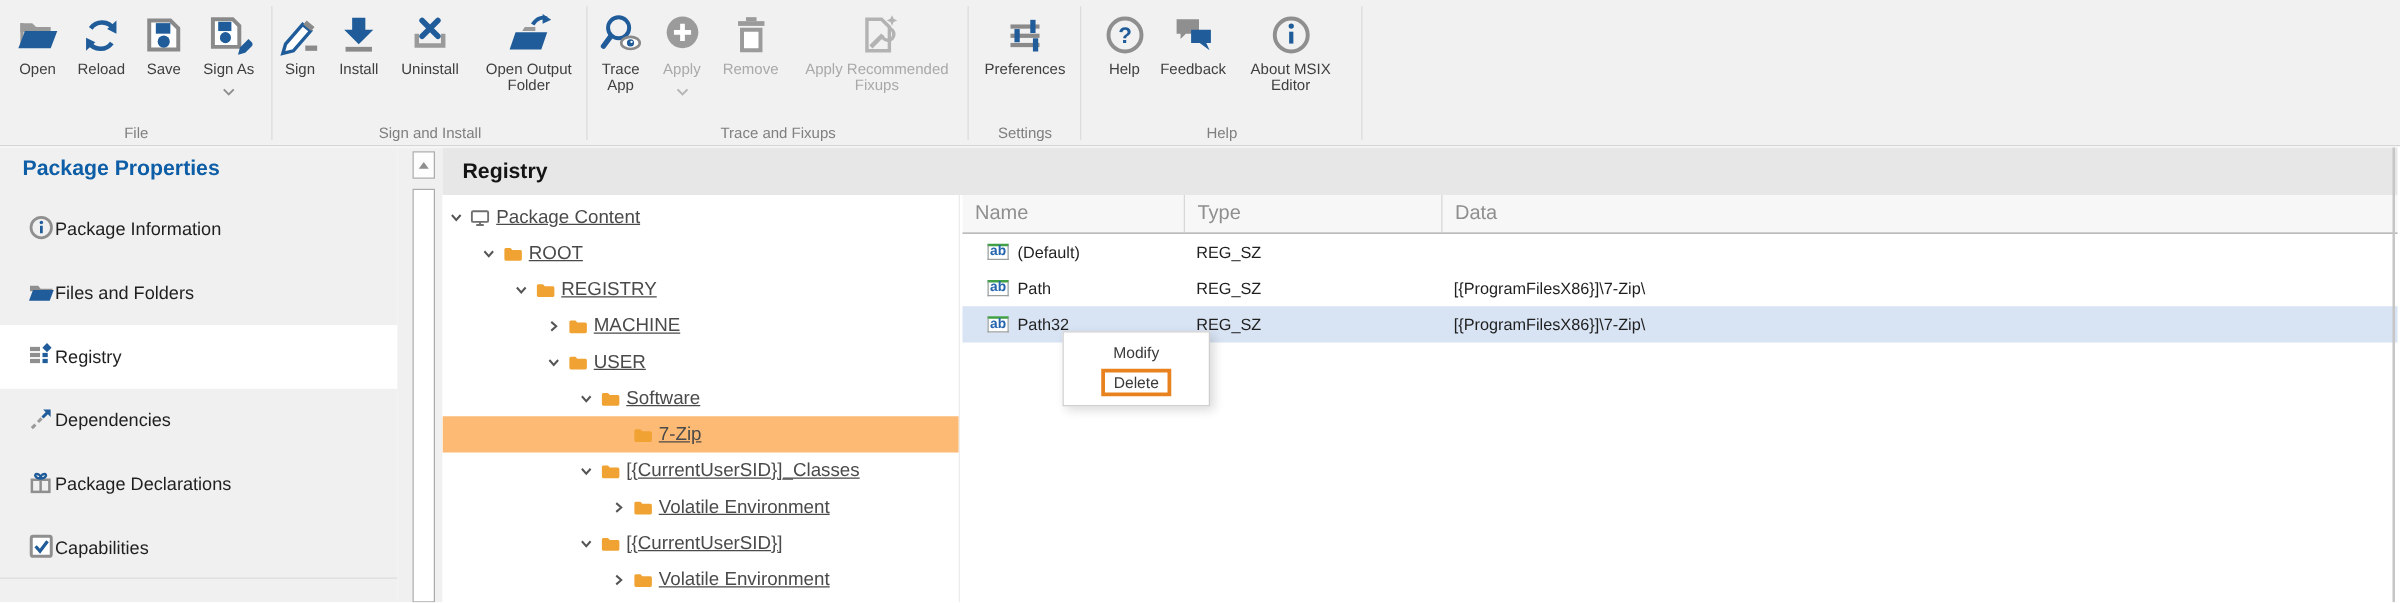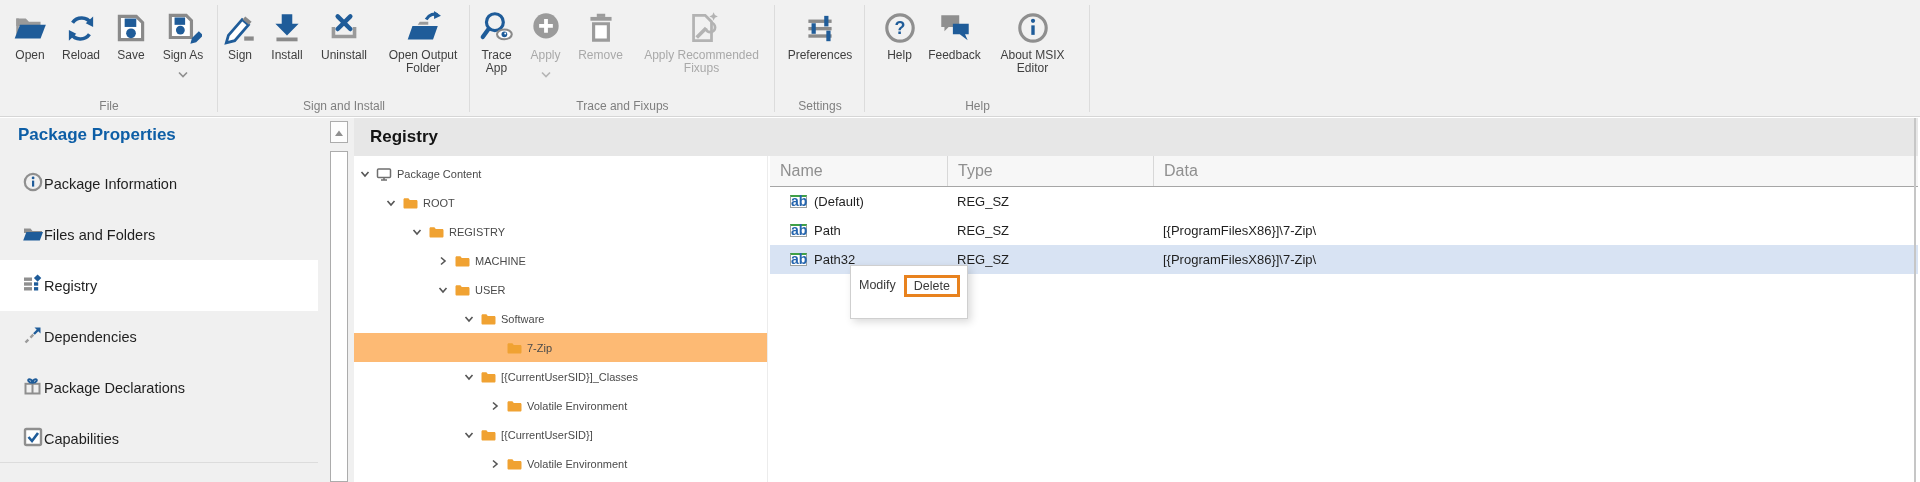--- a/index.html
+++ b/index.html
@@ -46,44 +46,44 @@
   .main-content{position:relative;height:326px;background:#fff;}
   .right-edge{position:absolute;left:1914px;top:118px;width:2px;height:364px;background:#c6c6c6;}
 
   
   .tree{position:absolute;left:0;top:0;width:414px;height:100%;border-right:1px solid #ececec;
         box-sizing:border-box;overflow:hidden;}
   .trow{position:absolute;left:0;right:0;height:29px;display:flex;align-items:center;cursor:pointer;}
   .trow.selected{background:#fdba74;}
   .texp{width:14px;height:12px;display:flex;align-items:center;justify-content:center;flex:none;}
   .ticon{margin:0 5px 0 4px;flex:none;display:flex;}
-  .tlabel{font-size:11px;color:#4a4a4a;white-space:nowrap;}
+  .tlabel{font-size:15px;color:#4a4a4a;white-space:nowrap;text-decoration:underline;}
 
   
   .table{position:absolute;left:416px;top:0;right:0;height:100%;}
   .thead{display:flex;height:31px;background:#f7f7f7;border-bottom:1px solid #a6a6a6;box-sizing:border-box;}
   .th{font-size:16px;color:#8f8f8f;display:flex;align-items:center;padding-left:10px;
       box-sizing:border-box;cursor:pointer;}
   .th + .th{border-left:1px solid #d8d8d8;}
   .col-name{width:177px;}
   .col-type{width:206px;}
   .col-data{flex:1;}
   .tr{display:flex;height:29px;align-items:center;cursor:pointer;}
   .tr.selected{background:#d8e3f3;}
   .td{font-size:13px;color:#1f1f1f;box-sizing:border-box;white-space:nowrap;}
   .td.col-name{display:flex;align-items:center;padding-left:20px;gap:7px;}
   .td.col-type,.td.col-data{padding-left:10px;}
   .ab-icon{display:inline-block;width:17px;height:13px;background:#fff;border:1px solid #9aa0a0;
-           border-top:2px solid #3fa046;box-sizing:border-box;color:#2565ae;font-size:14px;
+           border-top:2px solid #3fa046;box-sizing:border-box;color:#2565ae;font-size:11px;
            font-weight:bold;line-height:9px;text-align:center;}
 
   
   .ctx{position:absolute;left:496px;top:109px;width:116px;background:#fff;border:1px solid #cfcfcf;
-       box-shadow:3px 3px 8px rgba(0,0,0,.15);display:flex;flex-direction:row;
-       align-items:center;padding:6px 0 21px;z-index:5;}
+       box-shadow:3px 3px 8px rgba(0,0,0,.15);display:flex;flex-direction:column;
+       align-items:center;padding:6px 0 7px;z-index:5;}
   .ctx-item{font-size:12.5px;color:#3a3a3a;padding:3px 8px;cursor:pointer;}
   .ctx-item.highlighted{border:3px solid #e8821e;padding:1px 7px;margin-top:3px;}
 </style>
 </head>
 <body>
 
 <div class="app">
 
   <div class="ribbon">
 

